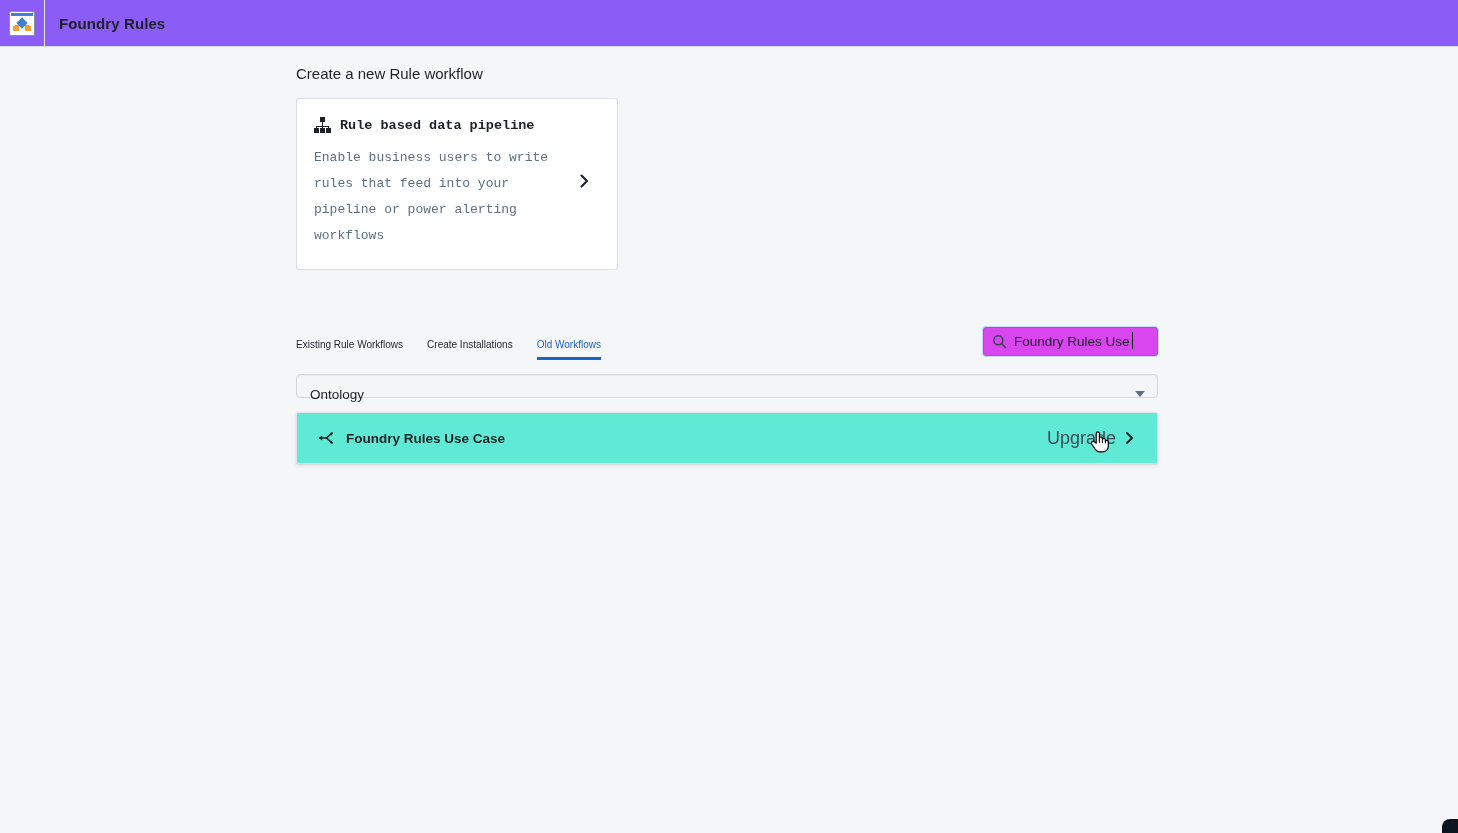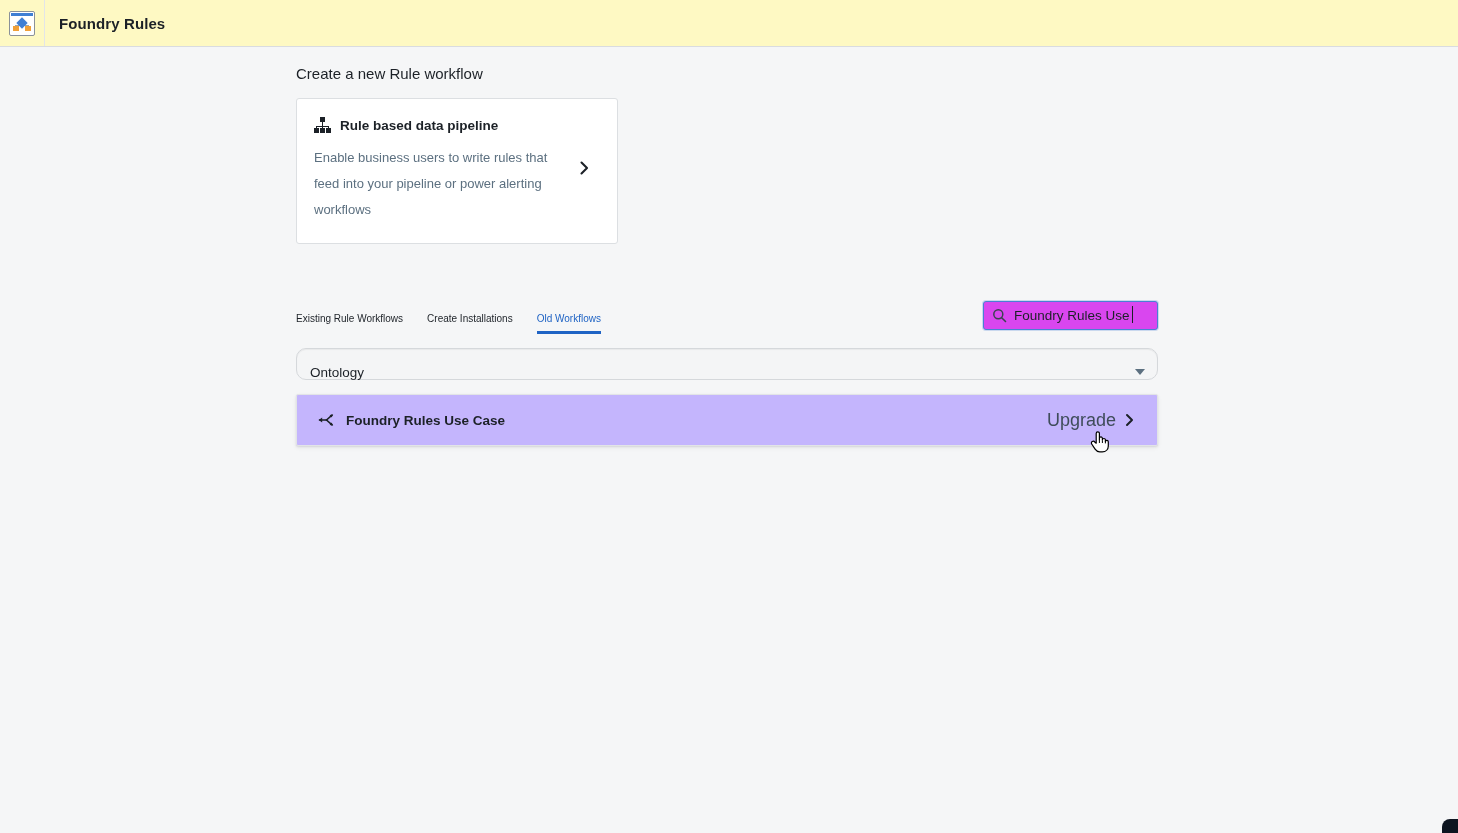--- a/index.html
+++ b/index.html
@@ -13,21 +13,21 @@
     background: #f5f6f7;
     font-family: "Liberation Sans", sans-serif;
     color: #1c2127;
     overflow: hidden;
     position: relative;
   }
 
   
   .app-header {
     height: 47px;
-    background: #fef9c3;
+    background: #8b5cf6;
     border-bottom: 1px solid #d9dce0;
     display: flex;
     align-items: center;
     position: relative;
     text-align: right;
   }
   .app-icon-slot {
     width: 45px;
     height: 46px;
     display: flex;
@@ -100,20 +100,21 @@
   .create-card {
     width: 322px;
     background: #ffffff;
     border: 1px solid #dcdfe2;
     border-radius: 3px;
     padding: 18px 17px 20px 17px;
     position: relative;
     display: flex;
     align-items: flex-start;
     cursor: pointer;
+    font-family: Liberation Mono, monospace;
   }
   .create-card-body { flex: 1 1 auto; max-width: 252px; }
   .create-card-head {
     display: flex;
     align-items: center;
     gap: 9px;
     margin-bottom: 12px;
   }
   .hierarchy-icon {
     width: 17px;
@@ -206,44 +207,44 @@
     top: -2px;
     width: 1px;
     height: 17px;
     background: #1c2127;
   }
 
   
   .select-bar {
     margin-top: 14px;
     width: 862px;
-    height: 32px;
+    height: 24px;
     background: #f4f5f6;
     border: 1px solid #d5d8db;
-    border-radius: 10px;
+    border-radius: 4px;
     display: flex;
     align-items: center;
     justify-content: space-between;
     padding: 16px 12px 0 13px;
     cursor: pointer;
     box-shadow: inset 0 1px 1px rgba(16,22,26,0.05);
   }
   .select-value { font-size: 13.5px; color: #1c2127; }
   .caret {
     width: 0; height: 0;
     border-left: 5px solid transparent;
     border-right: 5px solid transparent;
     border-top: 6px solid #5c7080;
   }
 
   
   .result-list { margin-top: 14px; width: 862px; }
   .result-row {
     height: 52px;
-    background: #c4b5fd;
+    background: #5eead4;
     border: 1px solid #e2e4e7;
     border-radius: 2px;
     box-shadow: 0 1px 2px rgba(16,22,26,0.10), 0 2px 5px rgba(16,22,26,0.06);
     display: flex;
     align-items: center;
     justify-content: space-between;
     padding: 0 22px 0 21px;
     cursor: pointer;
   }
   .result-left { display: flex; align-items: center; gap: 11px; }

